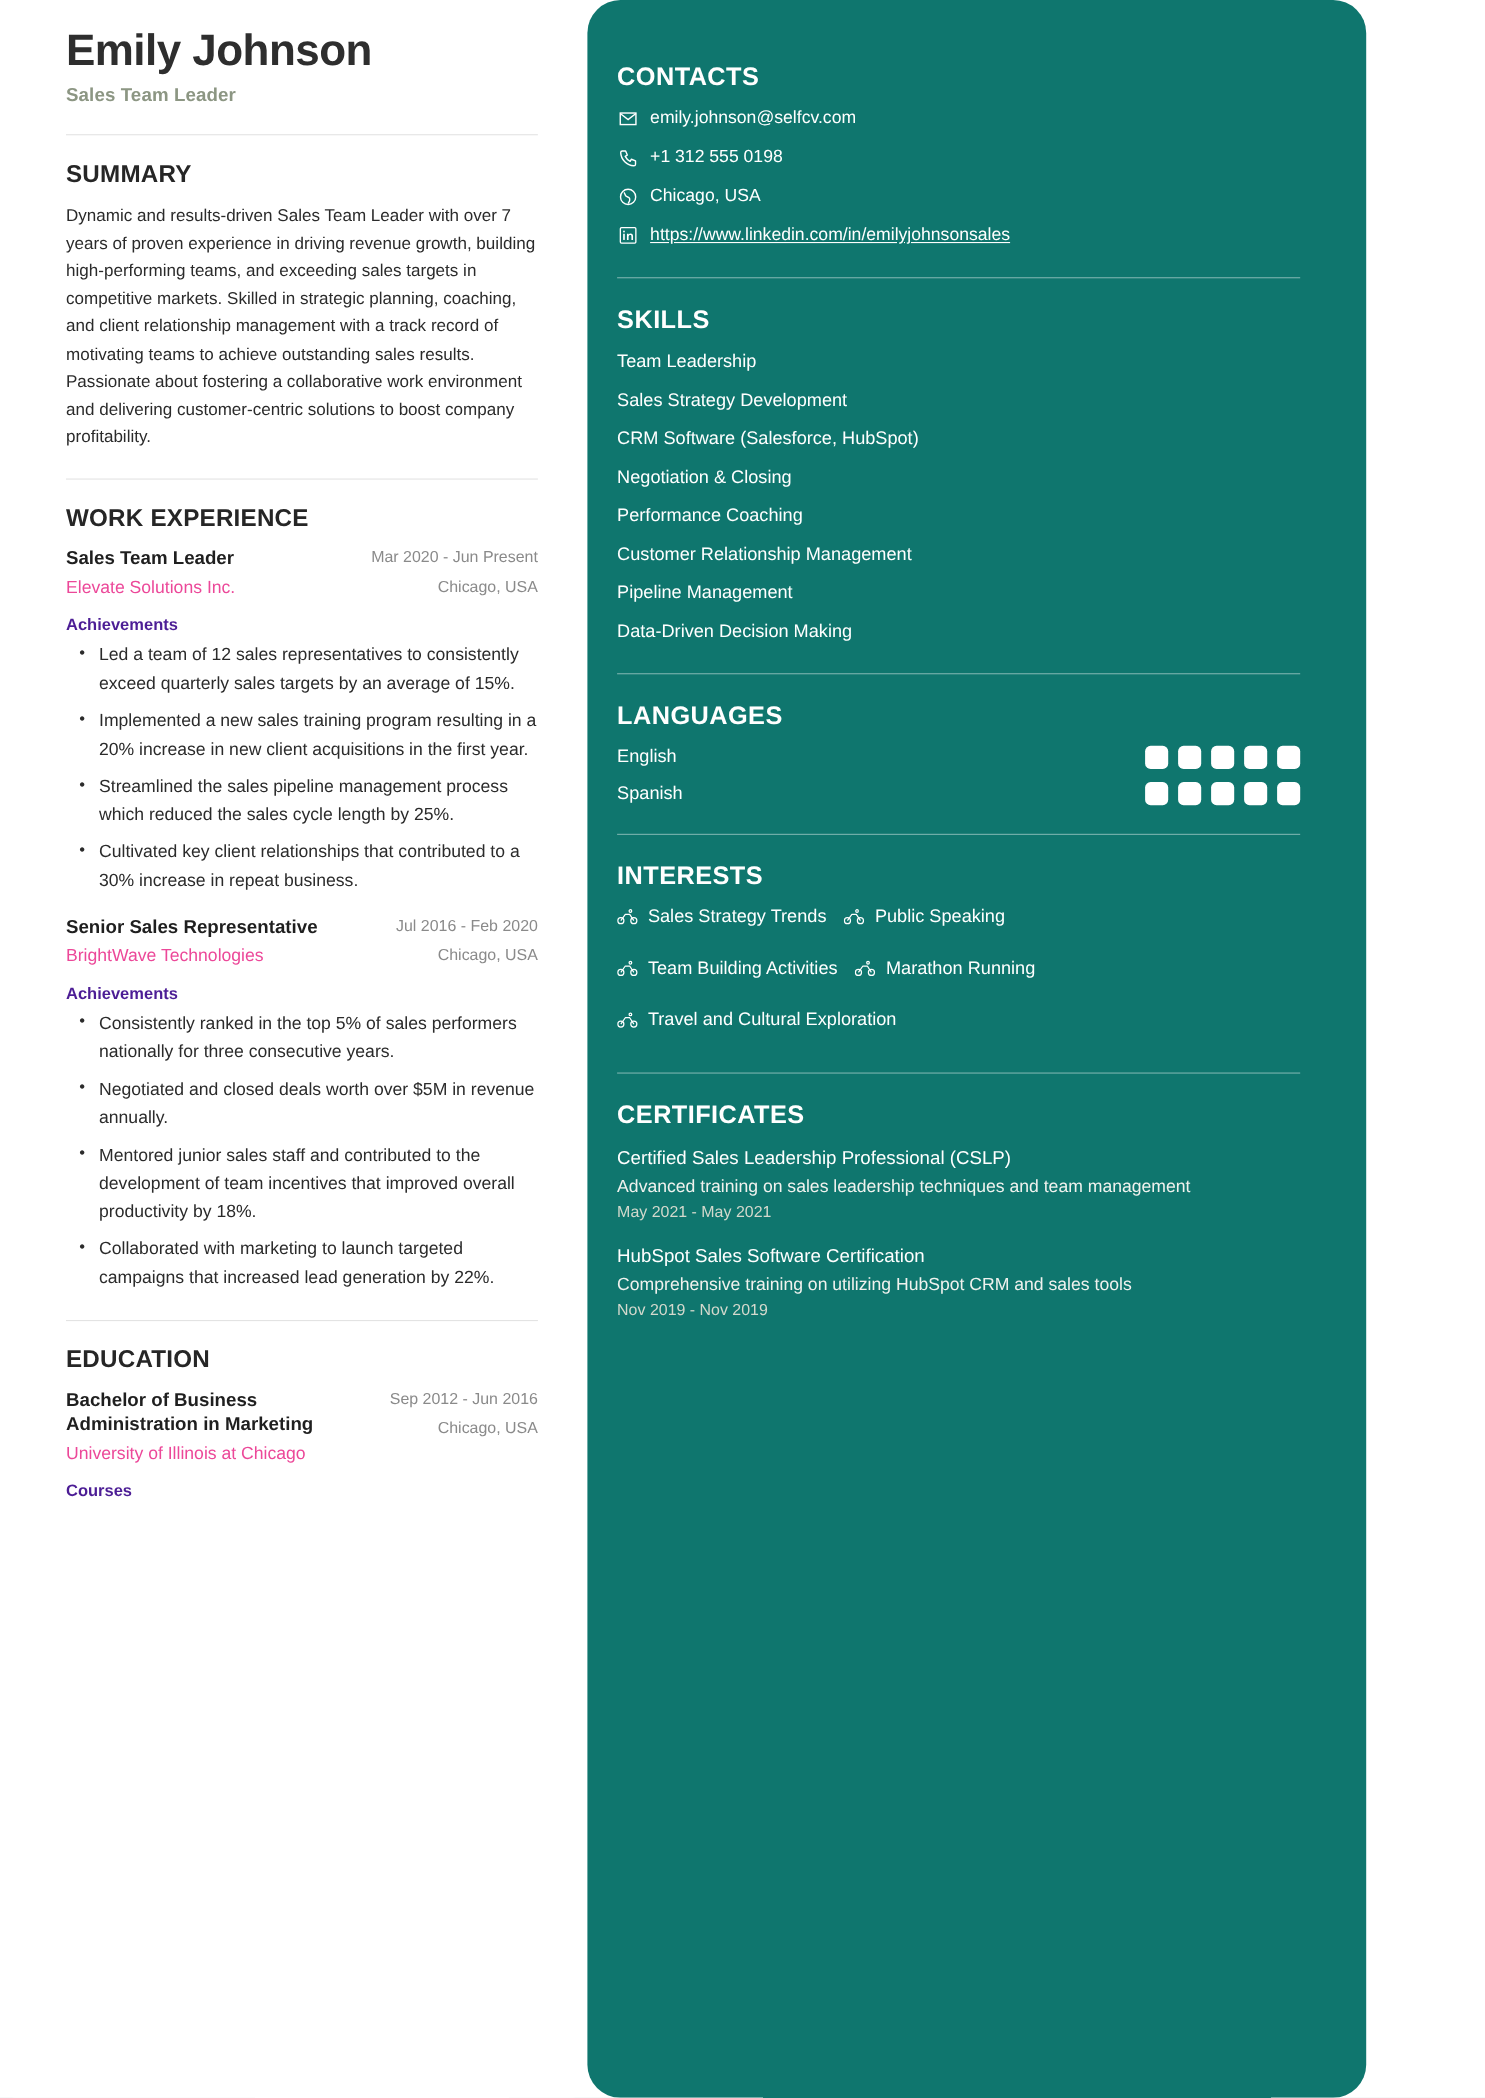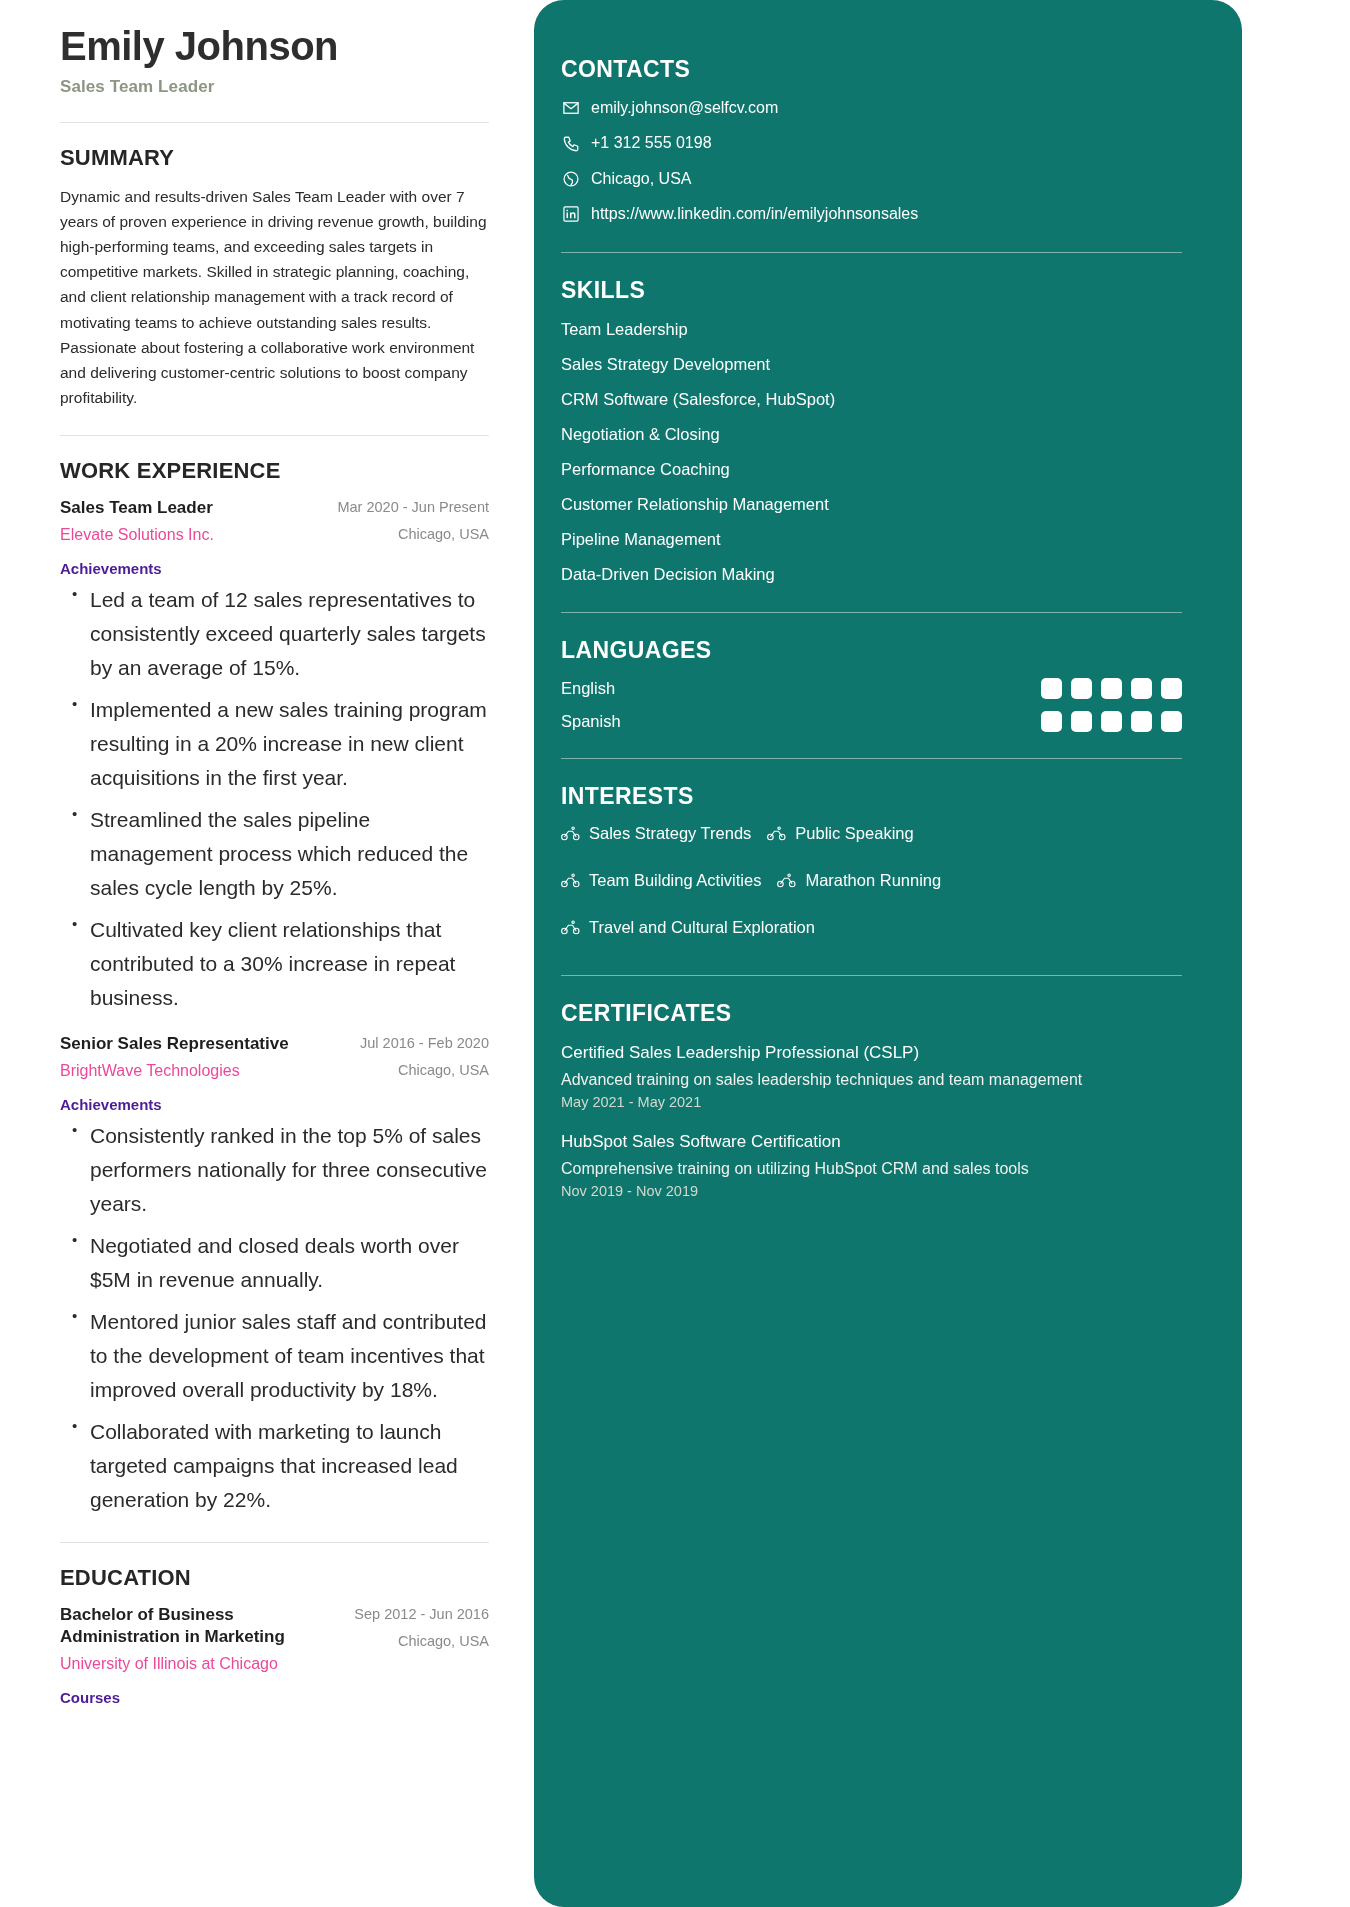--- a/index.html
+++ b/index.html
@@ -90,21 +90,21 @@
     margin: 14px 0 6px;
   }
   ul.bullets {
     list-style: none;
     margin: 0;
     padding: 0;
   }
   ul.bullets li {
     position: relative;
     padding-left: 30px;
-    font-size: 21px;
+    font-size: 16px;
     line-height: 1.62;
     color: #2b2b2b;
     margin-bottom: 8px;
   }
   ul.bullets li::before {
     content: "•";
     position: absolute;
     left: 12px;
     top: -1px;
     color: #2b2b2b;
@@ -153,20 +153,21 @@
   .contact-row .ico {
     flex: 0 0 auto;
     width: 19px;
     height: 19px;
     display: inline-flex;
     align-items: center;
     justify-content: center;
   }
   .contact-row a, .link-text {
     color: #ffffff;
+    text-decoration: underline;
     text-underline-offset: 2px;
   }
   .skill-item {
     font-size: 16.5px;
     color: #ffffff;
     margin-bottom: 12px;
     line-height: 1.4;
   }
   .lang-row {
     display: flex;

